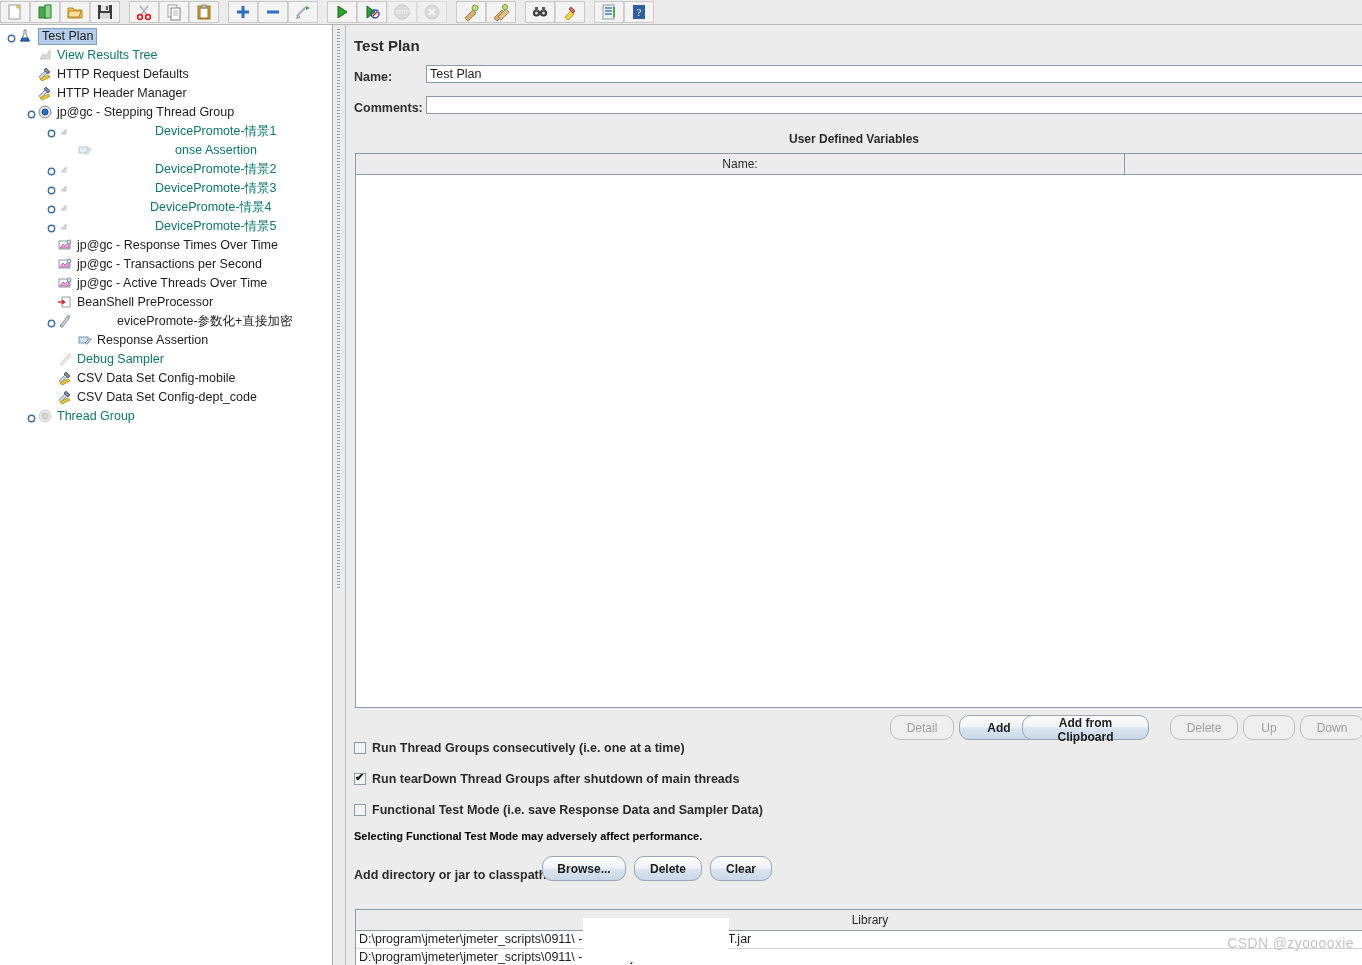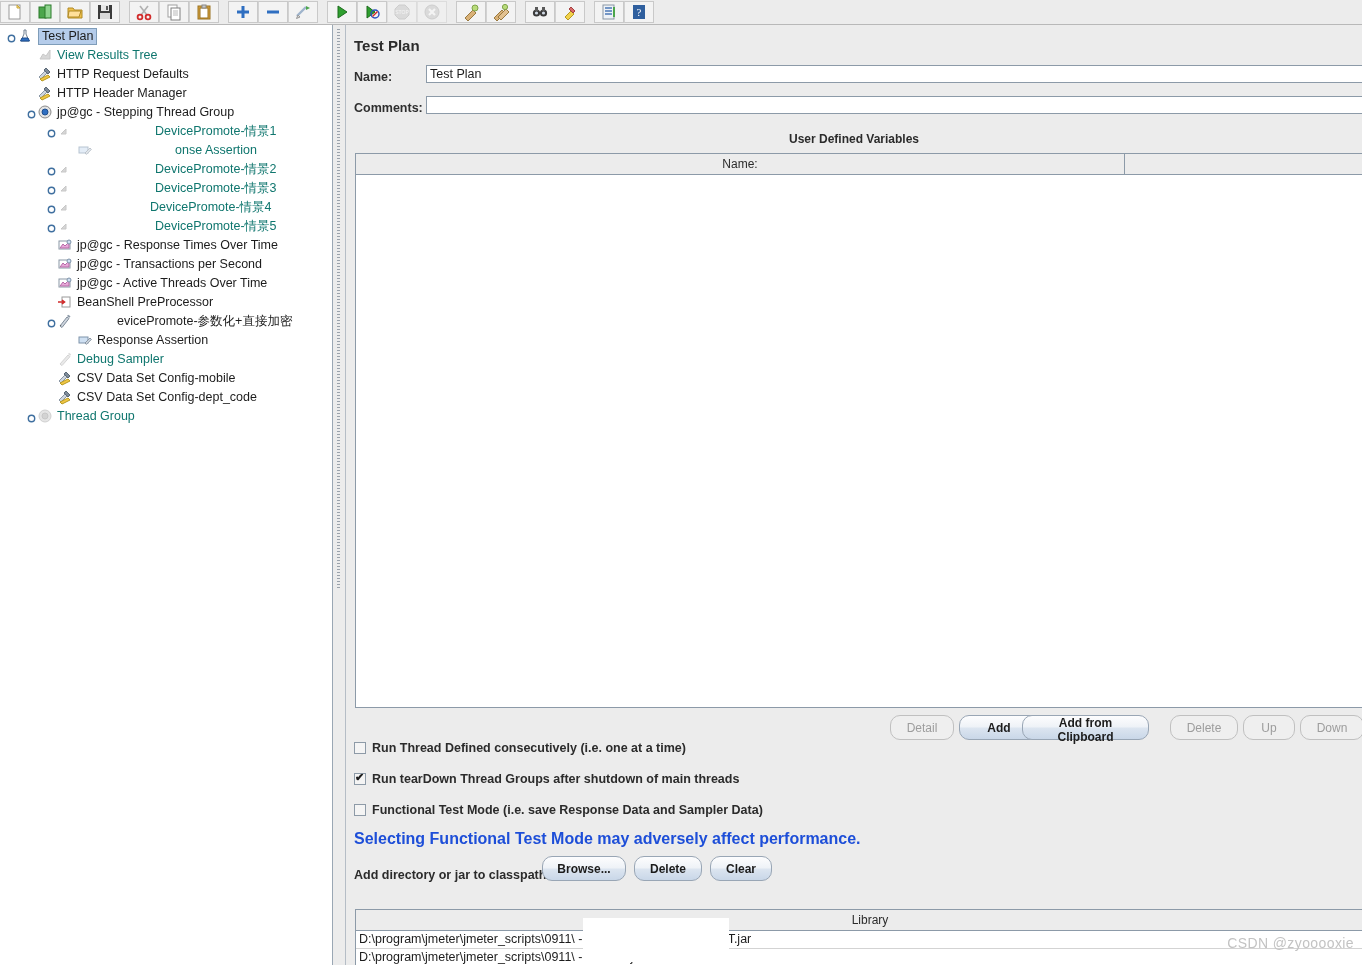--- a/index.html
+++ b/index.html
@@ -137,21 +137,21 @@
     display: inline-block; width: 12px; height: 12px;
     border: 1px solid #8d9aa7; background: #f4f4f4;
     vertical-align: -2px; margin-right: 6px; position: relative;
     box-sizing: border-box;
   }
   .cbox.checked::after {
     content: "\2714";
     position: absolute; left: 0px; top: -3px;
     font-size: 11px; color: #1c1c1c; line-height: 13px;
   }
-  .note { position: absolute; font-size: 16px; font-weight: bold; color: #1d4ed8; }
+  .note { position: absolute; font-size: 11px; font-weight: bold; color: #000000; }
 
   .cp-label { position: absolute; font-size: 12.5px; font-weight: bold; color: #2b2b2b; }
 
   .lib-wrap {
     position: absolute; left: 9px; top: 884px;
     width: 1030px; height: 78px;
     border: 1px solid #8c9aa8; background: #ffffff;
     box-sizing: border-box; overflow: hidden;
   }
   .lib-head {
@@ -577,21 +577,21 @@
     <div class="btnrow" id="table-buttons">
         <button class="jbtn disabled" disabled="" style="left: 544px; width: 64px;">Detail</button>
         <button class="jbtn" style="left: 613px; width: 80px;">Add</button>
         <button class="jbtn" style="left: 676px; width: 127px;">Add from Clipboard</button>
         <button class="jbtn disabled" disabled="" style="left: 824px; width: 68px;">Delete</button>
         <button class="jbtn disabled" disabled="" style="left: 897px; width: 52px;">Up</button>
         <button class="jbtn disabled" disabled="" style="left: 954px; width: 64px;">Down</button>
       </div>
 
     <div id="checkbox-rows" style="position: absolute; left: 0px; top: 690px; width: 1016px;">
-        <div class="chk-row" style="left: 8px; top: 26px; position: absolute;"><span class="cbox"></span><span>Run Thread Defined consecutively (i.e. one at a time)</span></div>
+        <div class="chk-row" style="left: 8px; top: 26px; position: absolute;"><span class="cbox"></span><span>Run Thread Groups consecutively (i.e. one at a time)</span></div>
         <div class="chk-row" style="left: 8px; top: 57px; position: absolute;"><span class="cbox checked"></span><span>Run tearDown Thread Groups after shutdown of main threads</span></div>
         <div class="chk-row" style="left: 8px; top: 88px; position: absolute;"><span class="cbox"></span><span>Functional Test Mode (i.e. save Response Data and Sampler Data)</span></div>
       </div>
 
     <div class="note" style="left:8px; top:805px;">Selecting Functional Test Mode may adversely affect performance.</div>
 
     <div class="cp-label" style="left:8px; top:843px;">Add directory or jar to classpath</div>
     <div id="classpath-buttons" style="position: absolute; left: 0px; top: 831px; width: 1016px; height: 26px;">
         <button class="jbtn" style="left: 196px; width: 84px;">Browse...</button>
         <button class="jbtn" style="left: 288px; width: 68px;">Delete</button>

